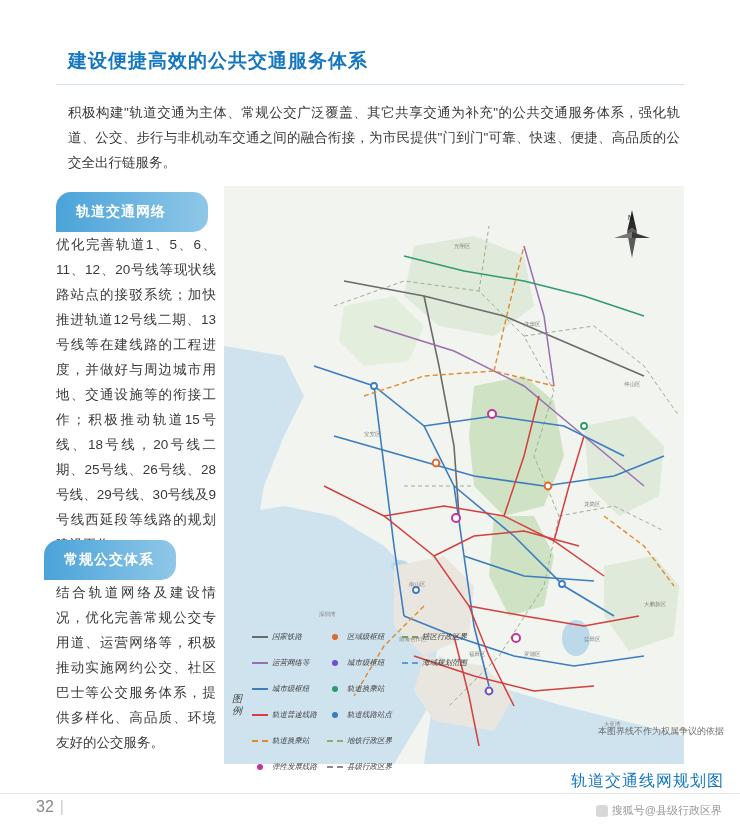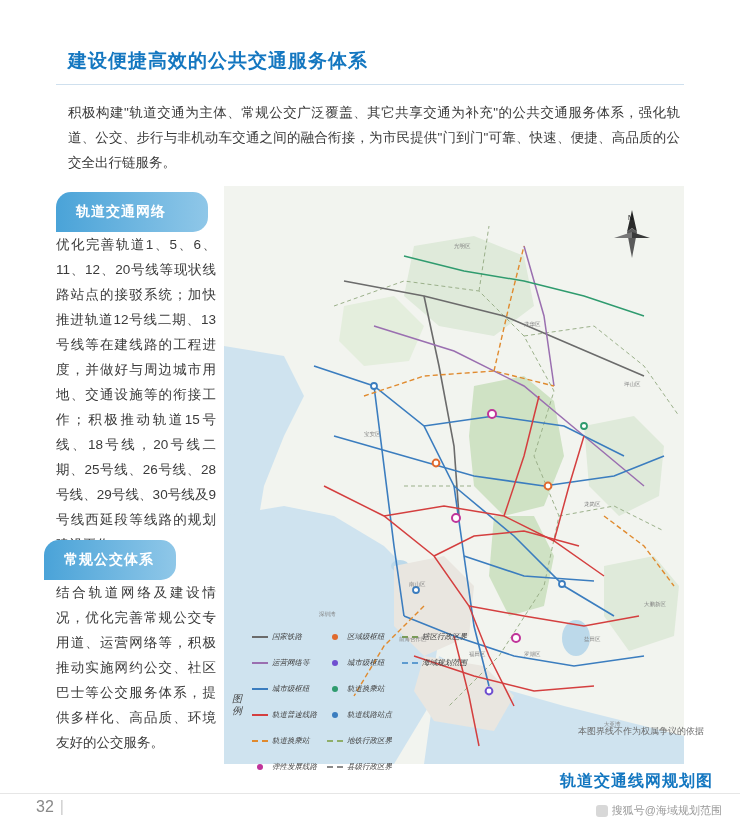--- a/index.html
+++ b/index.html
@@ -78,30 +78,30 @@
     position:absolute;
     left:224px;top:186px;
     width:460px;height:578px;
     background:#f4f6f2;
     overflow:hidden;
   }
   .map svg{display:block;}
 
   .map-note{
     position:absolute;
-    right:36px;bottom:92px;
+    right:16px;bottom:92px;
     font-size:9px;
     color:#6a6a6a;
     margin-top:40px;
   }
   .map-caption{
     position:absolute;
-    right:27px;bottom:38px;
+    right:16px;bottom:38px;
     font-size:16px;
-    font-weight:bold;
+    font-weight:normal;
     color:#1477c0;
     letter-spacing:1px;
   }
 
   
   .legend{
     position:absolute;
     left:232px;bottom:58px;
     width:300px;
     display:flex;
@@ -378,16 +378,16 @@
       </div>
     </div>
   </div>
 
   <div class="footer-rule"></div>
   <div class="page-num">
     <span>32</span><span class="bar">|</span>
   </div>
   <div class="watermark">
     <span class="wm-badge"></span>
-    <span>搜狐号@海域规划范围</span>
+    <span>搜狐号@县级行政区界</span>
   </div>
 
 </div>
 
 </body></html>

